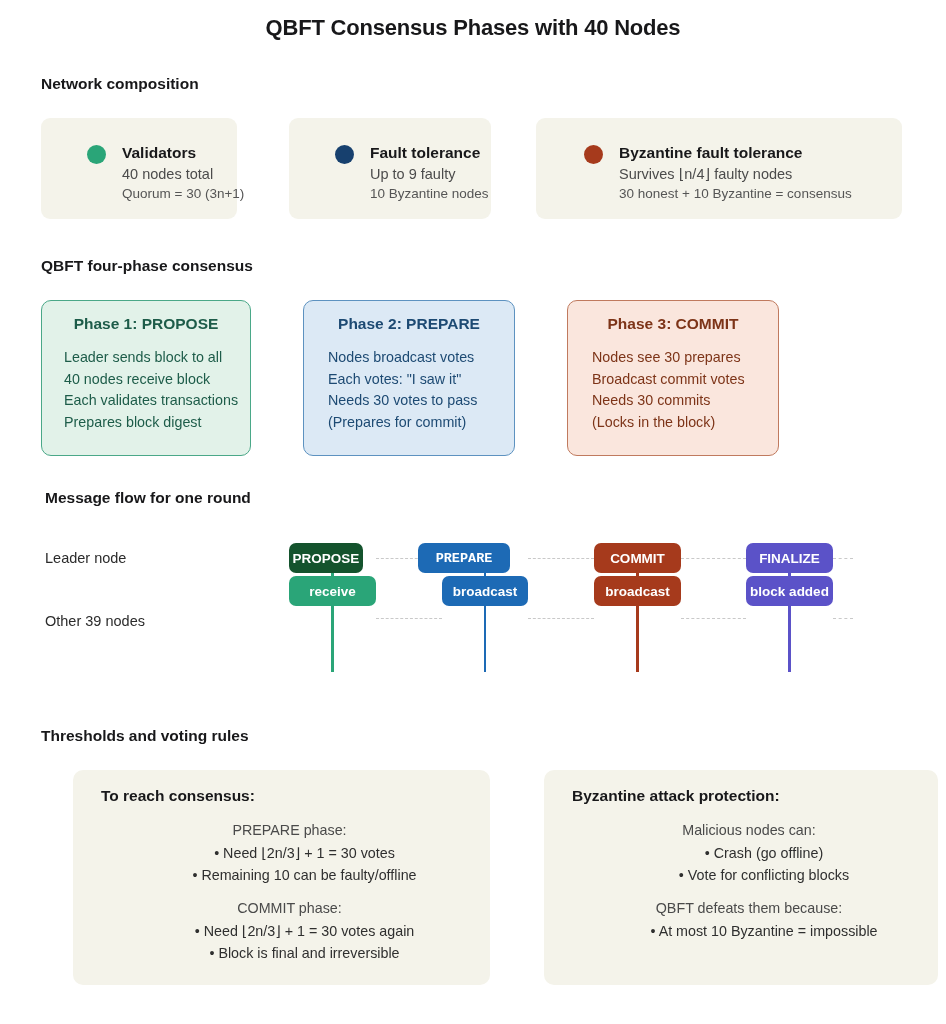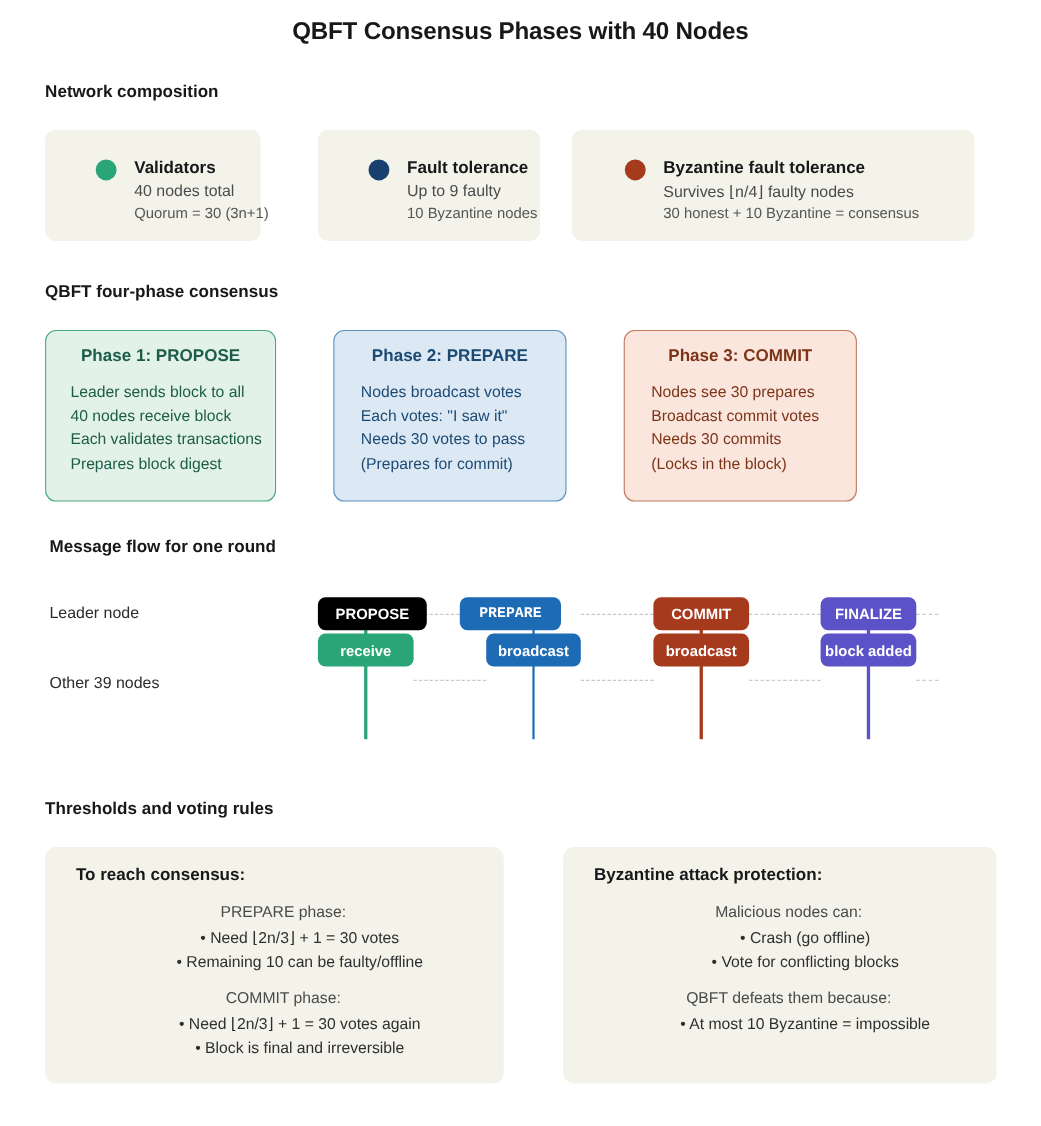--- a/index.html
+++ b/index.html
@@ -44,21 +44,21 @@
   
   .netcard {
     position: absolute;
     background: #f4f3ea;
     border-radius: 9px;
     box-sizing: border-box;
     padding: 12px;
   }
   #netcard-0 { left: 41px;  top: 118px; width: 196px; height: 101px; }
   #netcard-1 { left: 289px; top: 118px; width: 202px; height: 101px; }
-  #netcard-2 { left: 520px; top: 118px; width: 366px; height: 101px; text-align: center; }
+  #netcard-2 { left: 536px; top: 118px; width: 366px; height: 101px; text-align: center; }
 
   .netcard .dot {
     position: absolute;
     left: 46px; top: 27px;
     width: 19px; height: 19px;
     border-radius: 50%;
   }
   #netcard-2 .dot { left: 48px; }
   .netcard .nc-title {
     position: absolute;
@@ -159,20 +159,21 @@
   .flow-dash.r1 { top: 618px; }
 
   
   .rulespanel {
     position: absolute;
     background: #f4f3ea;
     border-radius: 10px;
     box-sizing: border-box;
     top: 770px;
     height: 215px;
+    margin-left: 32px;
   }
   #rulespanel-0 { left: 41px;  width: 417px; }
   #rulespanel-1 { left: 512px; width: 394px; text-decoration: underline; }
 
   .rulespanel .rp-title {
     position: absolute;
     left: 28px; top: 17px;
     font-size: 15.5px;
     font-weight: bold;
     color: #18181a;
@@ -246,21 +247,21 @@
     <div>(Locks in the block)</div>
   </div>
 </div>
 
 <div class="flow-rowlabel" id="flowlabel-0">Leader node</div>
 <div class="flow-rowlabel" id="flowlabel-1">Other 39 nodes</div>
 <div id="flow-canvas">
     <div class="flow-dash r0" style="left: 376px; width: 66px;"></div>
     <div class="flow-dash r1" style="left: 376px; width: 66px;"></div>
     <div class="flow-line" style="left: 331.4px; background: rgb(42, 165, 120);"></div>
-    <div class="flow-pill top" style="left: 289px; width: 99px; background: #000000;">PROPOSE</div>
+    <div class="flow-pill top" style="left: 289px; width: 74px; background: #14532d;">PROPOSE</div>
     <div class="flow-pill bottom" style="left: 289px; width: 87px; background: rgb(42, 165, 120);">receive</div>
     <div class="flow-dash r0" style="left: 528px; width: 66px;"></div>
     <div class="flow-dash r1" style="left: 528px; width: 66px;"></div>
     <div class="flow-line" style="left: 483.9px; background: rgb(29, 106, 181);"></div>
     <div class="flow-pill top" style="left: 418px; width: 92px; background: rgb(29, 106, 181); font-family: Liberation Mono, monospace;">PREPARE</div>
     <div class="flow-pill bottom" style="left: 442px; width: 86px; background: rgb(29, 106, 181);">broadcast</div>
     <div class="flow-dash r0" style="left: 681px; width: 65px;"></div>
     <div class="flow-dash r1" style="left: 681px; width: 65px;"></div>
     <div class="flow-line" style="left: 636.4px; background: rgb(166, 58, 28);"></div>
     <div class="flow-pill top" style="left: 594px; width: 87px; background: rgb(166, 58, 28);">COMMIT</div>

